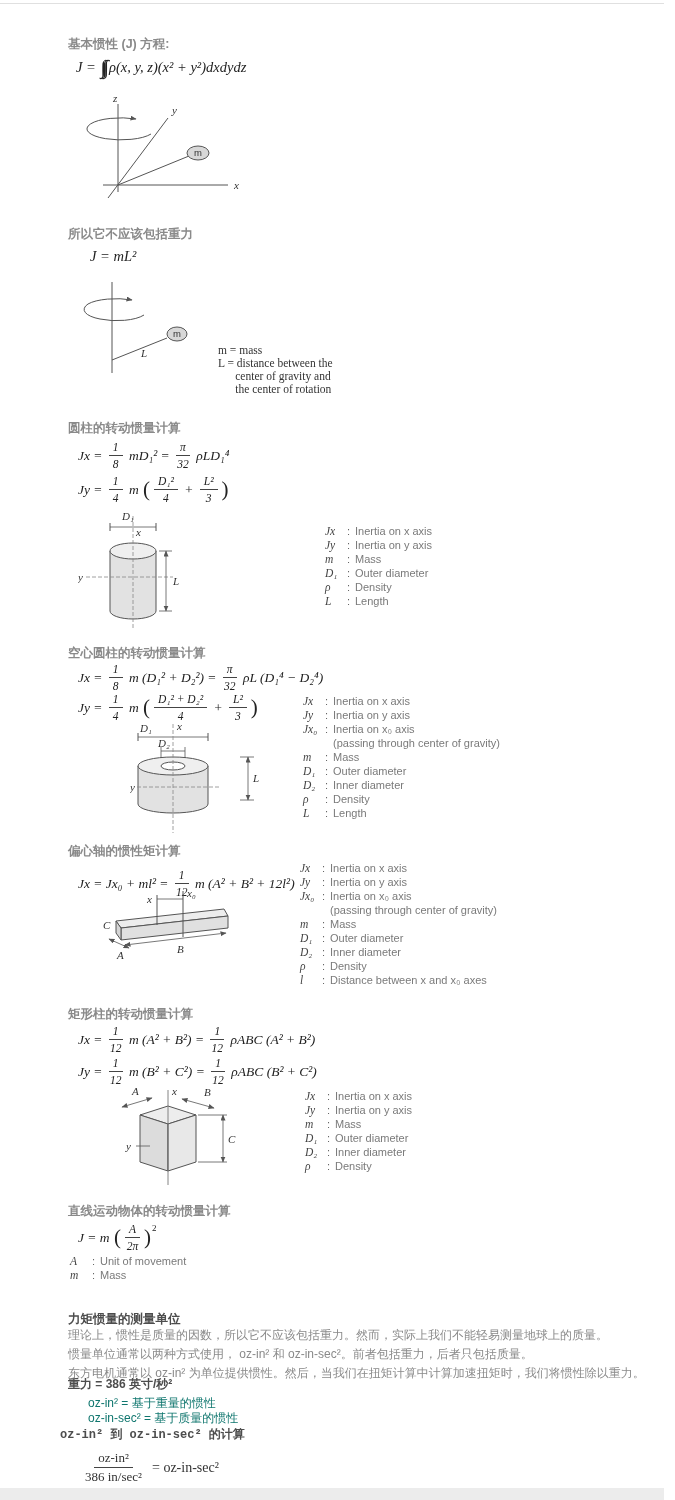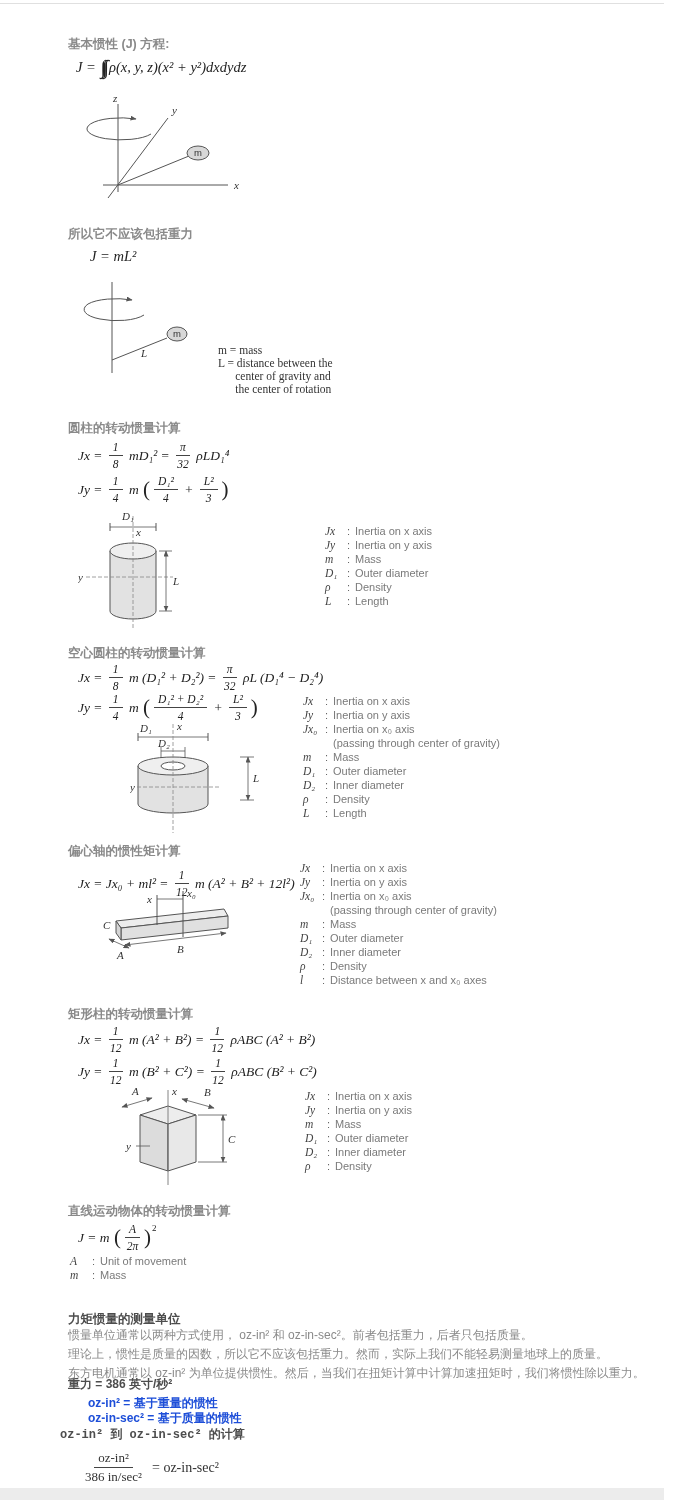--- a/index.html
+++ b/index.html
@@ -27,21 +27,21 @@
   .legend .lrow{line-height:14px;white-space:nowrap;}
   .legend .lsym{display:inline-block;min-width:22px;font-family:"Liberation Serif","DejaVu Serif",serif;
                 font-style:italic;font-size:11.5px;color:#444;}
   .legend .lcol{display:inline-block;width:8px;color:#666;}
   .legend .ldesc{color:#7a7a7a;}
   .notes{font-family:"Liberation Serif","DejaVu Serif",serif;font-size:11.5px;color:#333;}
   .notes div{line-height:13px;white-space:pre;padding-left:36px;}
   .para{font-size:12px;color:#8a8a8a;}
   .para div{line-height:19px;white-space:nowrap;}
   .boldline{font-size:12px;font-weight:bold;color:#4d4d4d;white-space:nowrap;}
-  .boldlines div{line-height:15px;font-size:12px;font-weight:bold;color:#1d4ed8;white-space:nowrap;}
+  .boldlines div{line-height:15px;font-size:12px;font-weight:normal;color:#0f766e;white-space:nowrap;}
   svg text.dl{font-family:"Liberation Serif","DejaVu Serif",serif;font-style:italic;
               font-size:11px;fill:#333;}
   svg text.ml{font-family:"Liberation Sans",sans-serif;font-size:9.5px;fill:#333;text-anchor:middle;}
 </style>
 </head>
 <body>
 
 <div class="page">
   <div class="abs rule-top"></div>
 
@@ -206,22 +206,22 @@
 
   <div class="abs sec-h" style="left:68px;top:1203px;">直线运动物体的转动惯量计算</div>
   <div class="abs formula" style="left:78px;top:1222px;"><span class="f-txt">J = m </span><span class="f-par">(</span><span class="frac"><span class="num">A</span><span class="den">2π</span></span><span class="f-par">)</span><sup>2</sup></div>
   <div class="abs legend" style="left:70px;top:1254px;">
       <div class="lrow"><span class="lsym">A</span><span class="lcol">:</span><span class="ldesc">Unit of movement</span></div>
       <div class="lrow"><span class="lsym">m</span><span class="lcol">:</span><span class="ldesc">Mass</span></div>
     </div>
 
   <div class="abs sec-h dark" style="left:68px;top:1311px;">力矩惯量的测量单位</div>
   <div class="abs para" style="left:68px;top:1326px;">
+      <div>理论上，惯性是质量的因数，所以它不应该包括重力。然而，实际上我们不能轻易测量地球上的质量。</div>
       <div>惯量单位通常以两种方式使用， oz-in² 和 oz-in-sec²。前者包括重力，后者只包括质量。</div>
-      <div>理论上，惯性是质量的因数，所以它不应该包括重力。然而，实际上我们不能轻易测量地球上的质量。</div>
       <div>东方电机通常以 oz-in² 为单位提供惯性。然后，当我们在扭矩计算中计算加速扭矩时，我们将惯性除以重力。</div>
     </div>
   <div class="abs boldline" style="left:68px;top:1376px;">重力 = 386 英寸/秒²</div>
   <div class="abs boldlines" style="left:88px;top:1396px;">
       <div>oz-in²  = 基于重量的惯性</div>
       <div>oz-in-sec²  = 基于质量的惯性</div>
     </div>
   <div class="abs boldline" style="left:60px;top:1426px;font-family:Liberation Mono, monospace;">oz-in² 到 oz-in-sec² 的计算</div>
   <div class="abs formula upright" style="left:82px;top:1450px;"><span class="frac"><span class="num">oz-in²</span><span class="den">386 in/sec²</span></span><span class="f-txt">  = oz-in-sec²</span></div>
 

